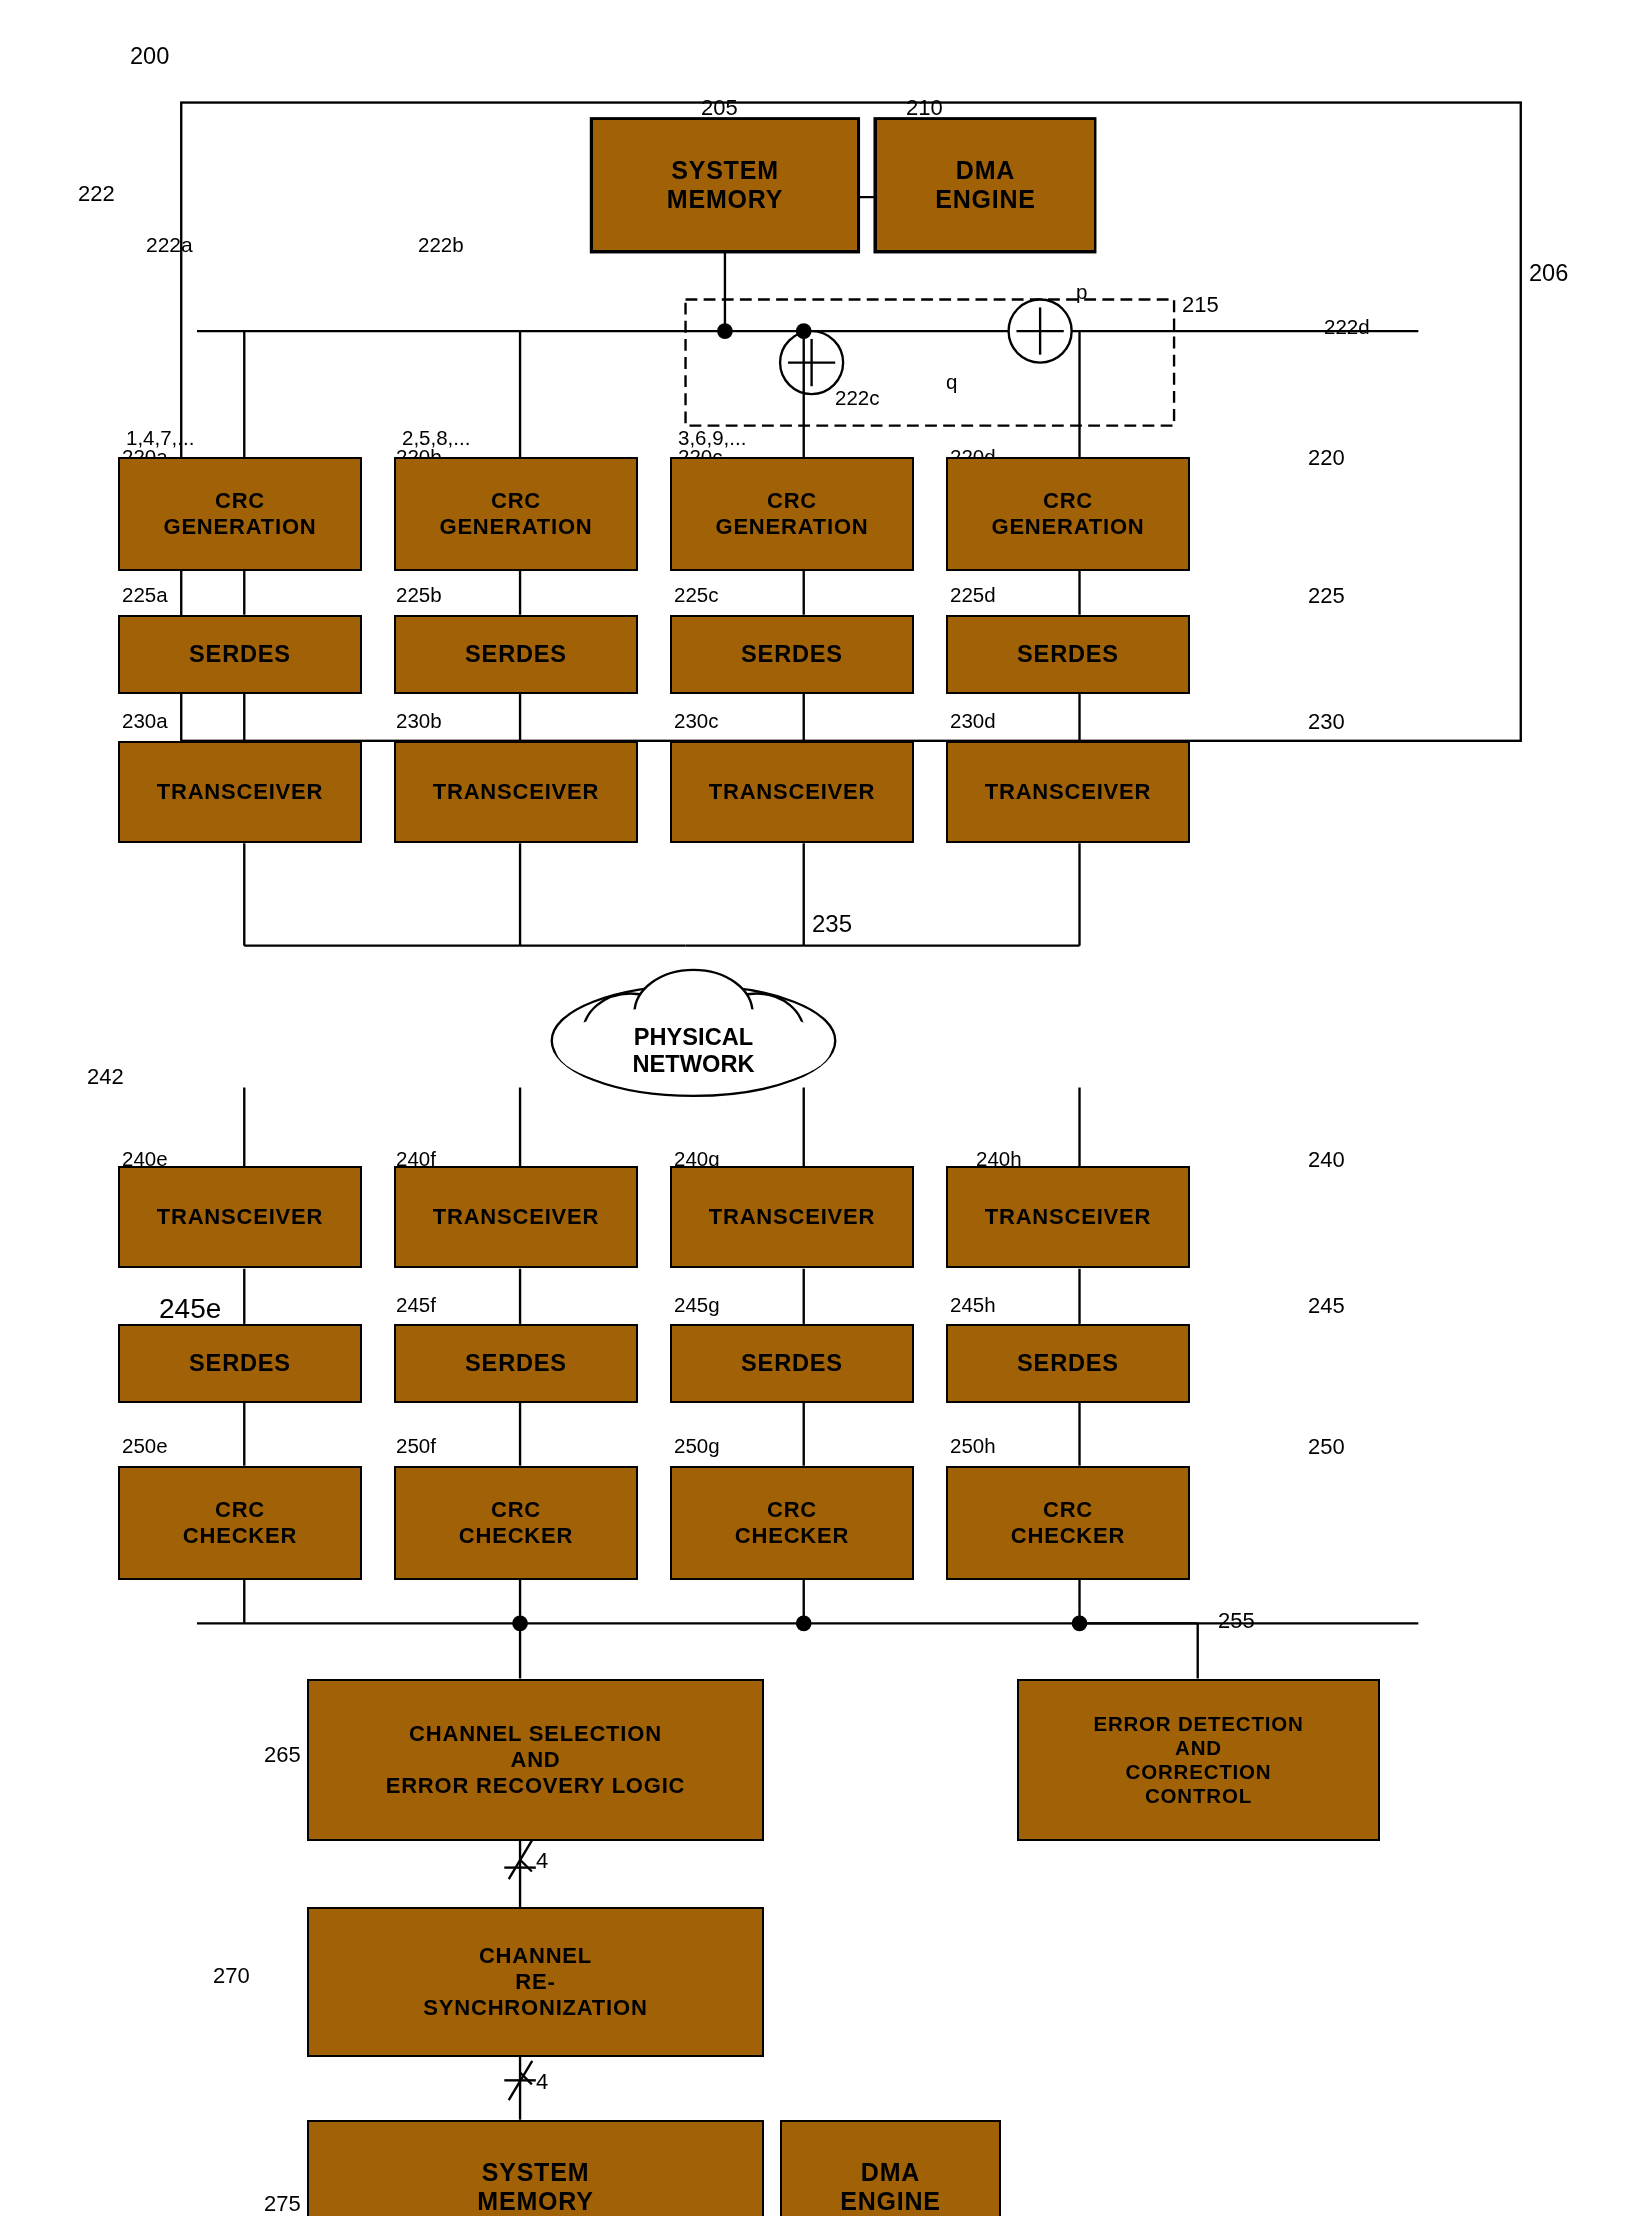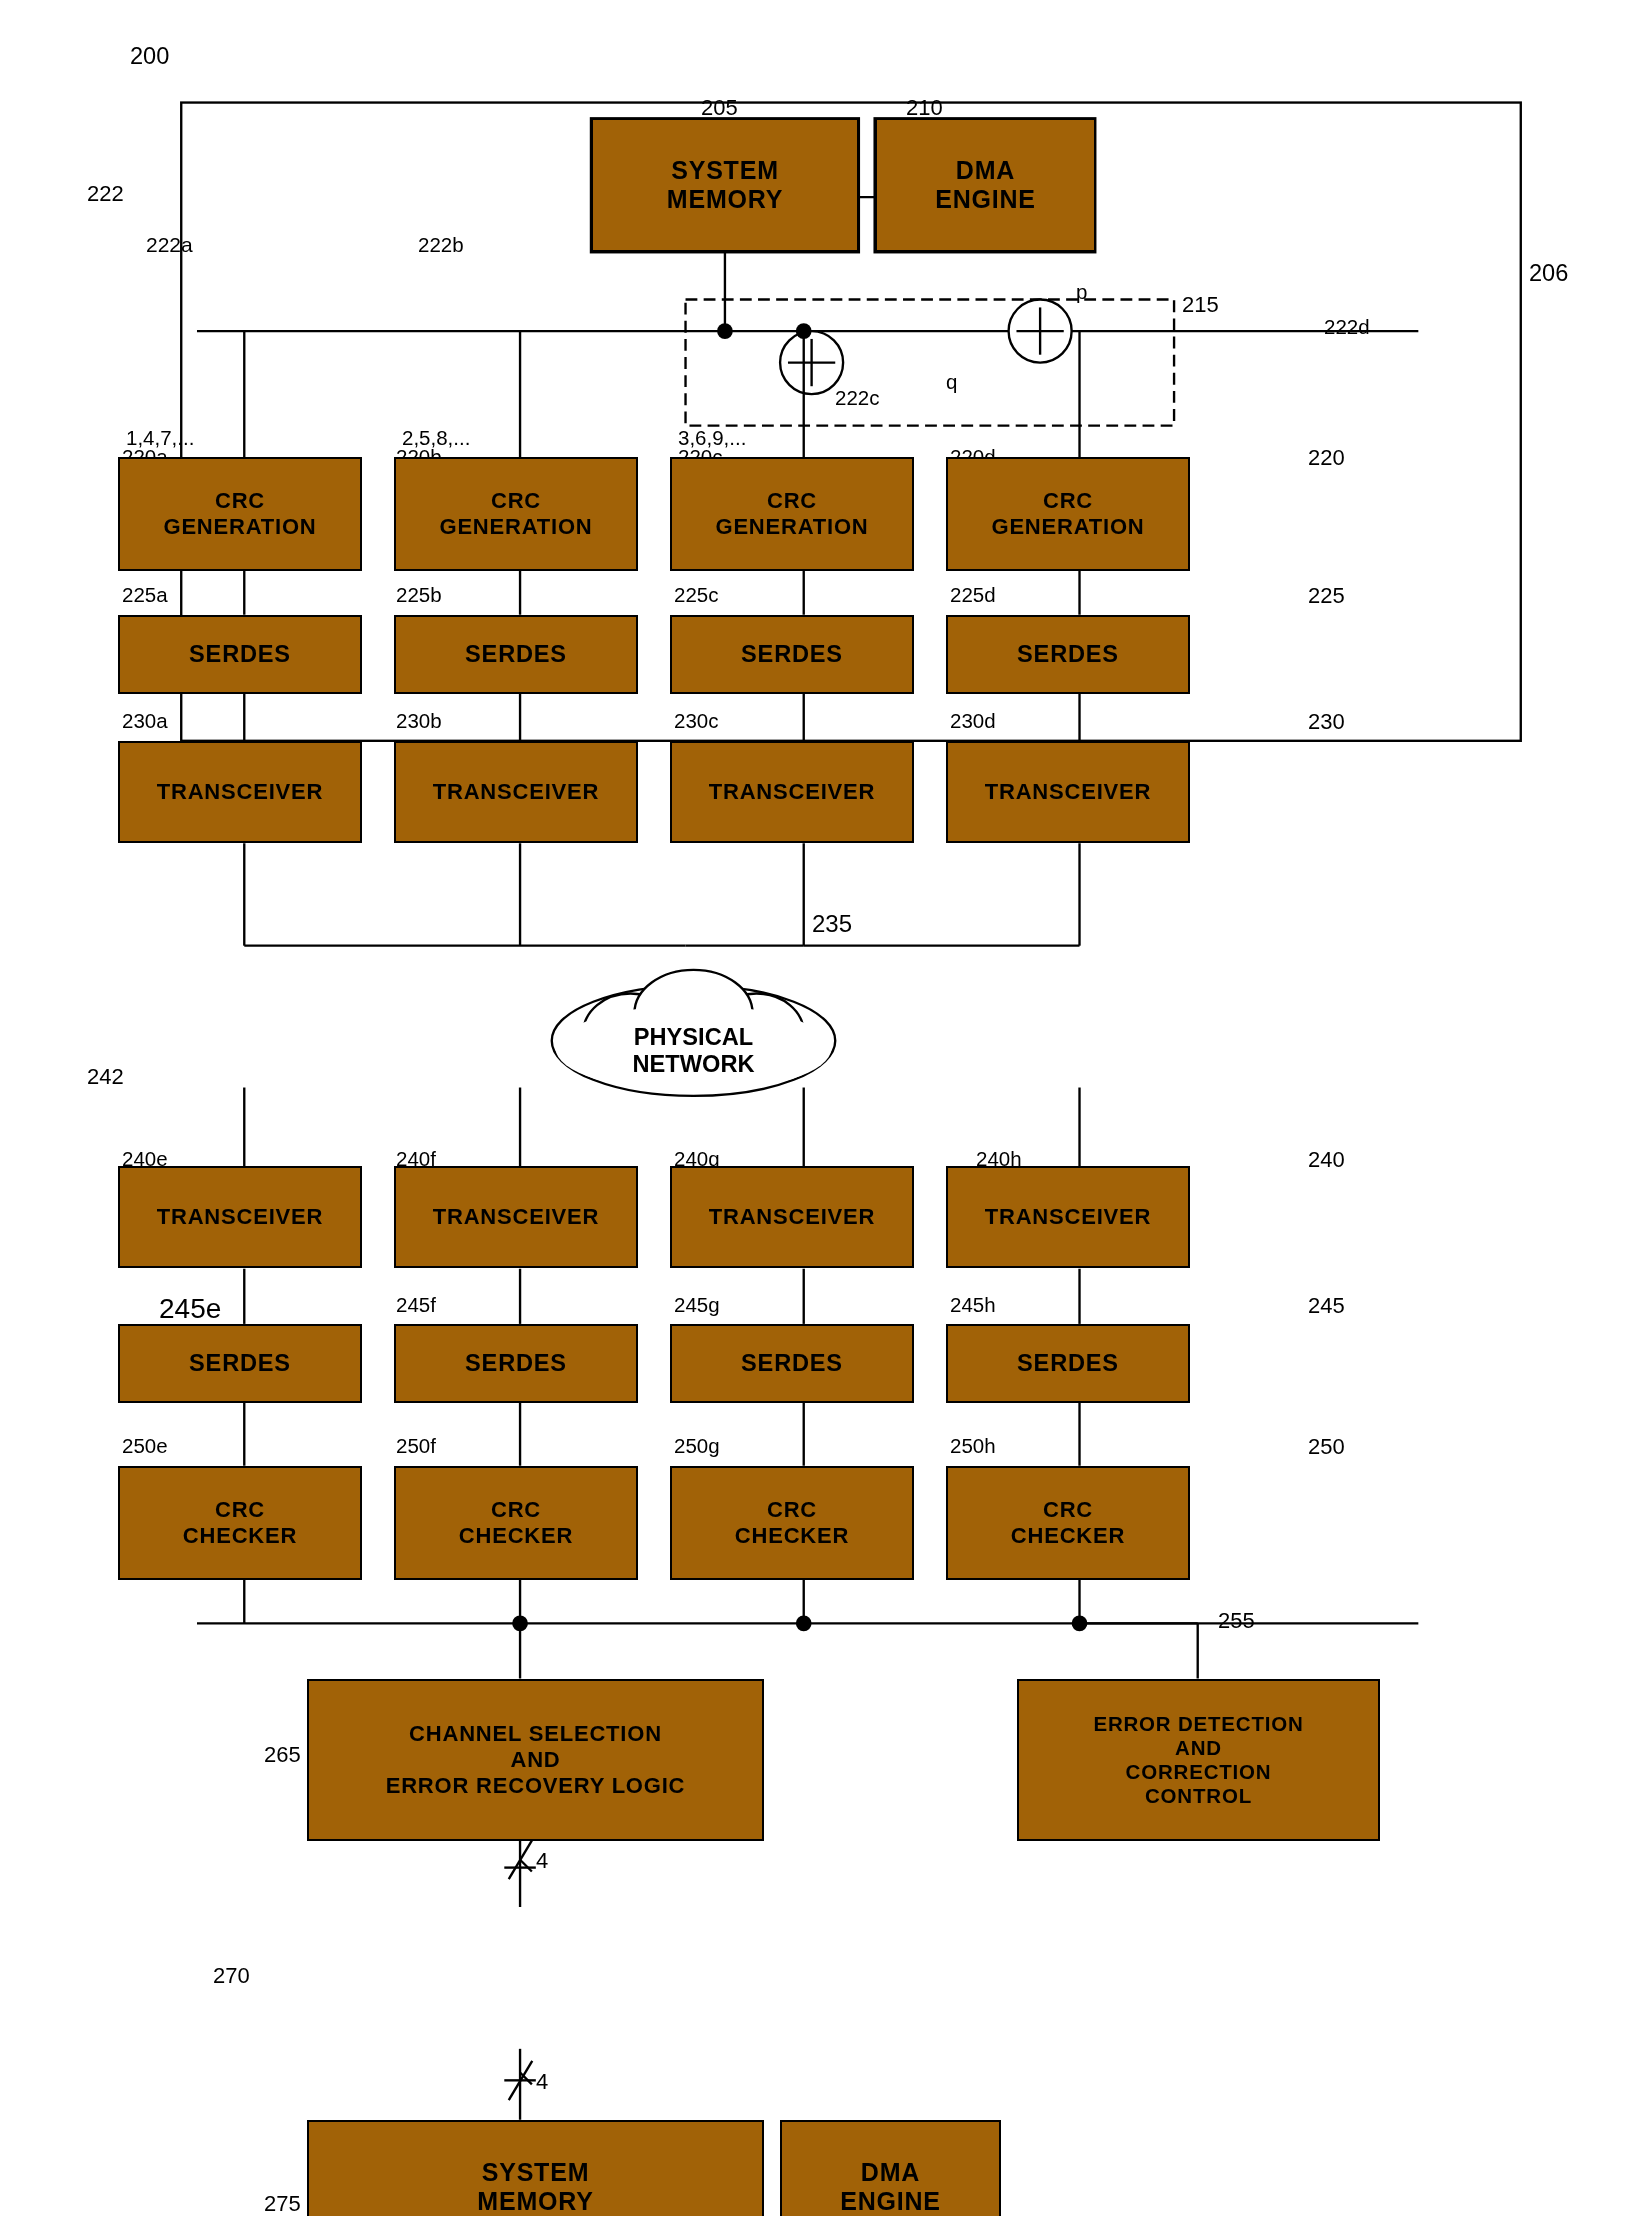--- a/index.html
+++ b/index.html
@@ -168,21 +168,21 @@
 
   <div class="box" style="left:875px; top:118px; width:221px; height:134px; font-size:25px; white-space:pre-line;">DMA
 ENGINE</div>
 
   <div class="label" style="left:1182px; top:292px; font-size:22px;">215</div>
 
   <div class="label" style="left:1076px; top:280px; font-size:20.5px;">p</div>
 
   <div class="label" style="left:946px; top:370px; font-size:20.5px;">q</div>
 
-  <div class="label" style="left:87px; top:181px; font-size:22px;text-align:right;">222</div>
+  <div class="label" style="left:78px; top:181px; font-size:22px;text-align:right;">222</div>
 
   <div class="label" style="left:146px; top:233px; font-size:21px;">222a</div>
 
   <div class="label" style="left:418px; top:233px; font-size:20.5px;">222b</div>
 
   <div class="label" style="left:835px; top:386px; font-size:20.5px;">222c</div>
 
   <div class="label" style="left:1324px; top:315px; font-size:20.5px;">222d</div>
 
   <div class="label" style="left:126px; top:426px; font-size:20.5px;">1,4,7,...</div>
@@ -290,20 +290,23 @@
 CORRECTION
 CONTROL</div>
 
   <div class="label" style="left:536px; top:1848px; font-size:22px;">4</div>
 
   <svg style="position:absolute; left:497px; top:1836px; width:47px; height:47px;" viewBox="0 0 60 60" width="47" height="47">
     <line x1="45" y1="5" x2="15" y2="55" stroke="#000" stroke-width="3"></line>
   </svg>
 
   <div class="label" style="left:213px; top:1963px; font-size:22px;">270</div>
+  <div class="box" style="left:307px; top:1907px; width:457px; height:150px; font-size:22px; white-space:pre-line;">CHANNEL
+RE-
+SYNCHRONIZATION</div>
 
   <div class="label" style="left:536px; top:2069px; font-size:22px;">4</div>
   <svg style="position:absolute; left:497px; top:2057px; width:47px; height:47px;" viewBox="0 0 60 60" width="47" height="47">
     <line x1="45" y1="5" x2="15" y2="55" stroke="#000" stroke-width="3"></line>
   </svg>
 
   <div class="label" style="left:264px; top:2191px; font-size:22px;">275</div>
   <div class="box" style="left:307px; top:2120px; width:457px; height:134px; font-size:25px; white-space:pre-line;">SYSTEM
 MEMORY</div>
 

